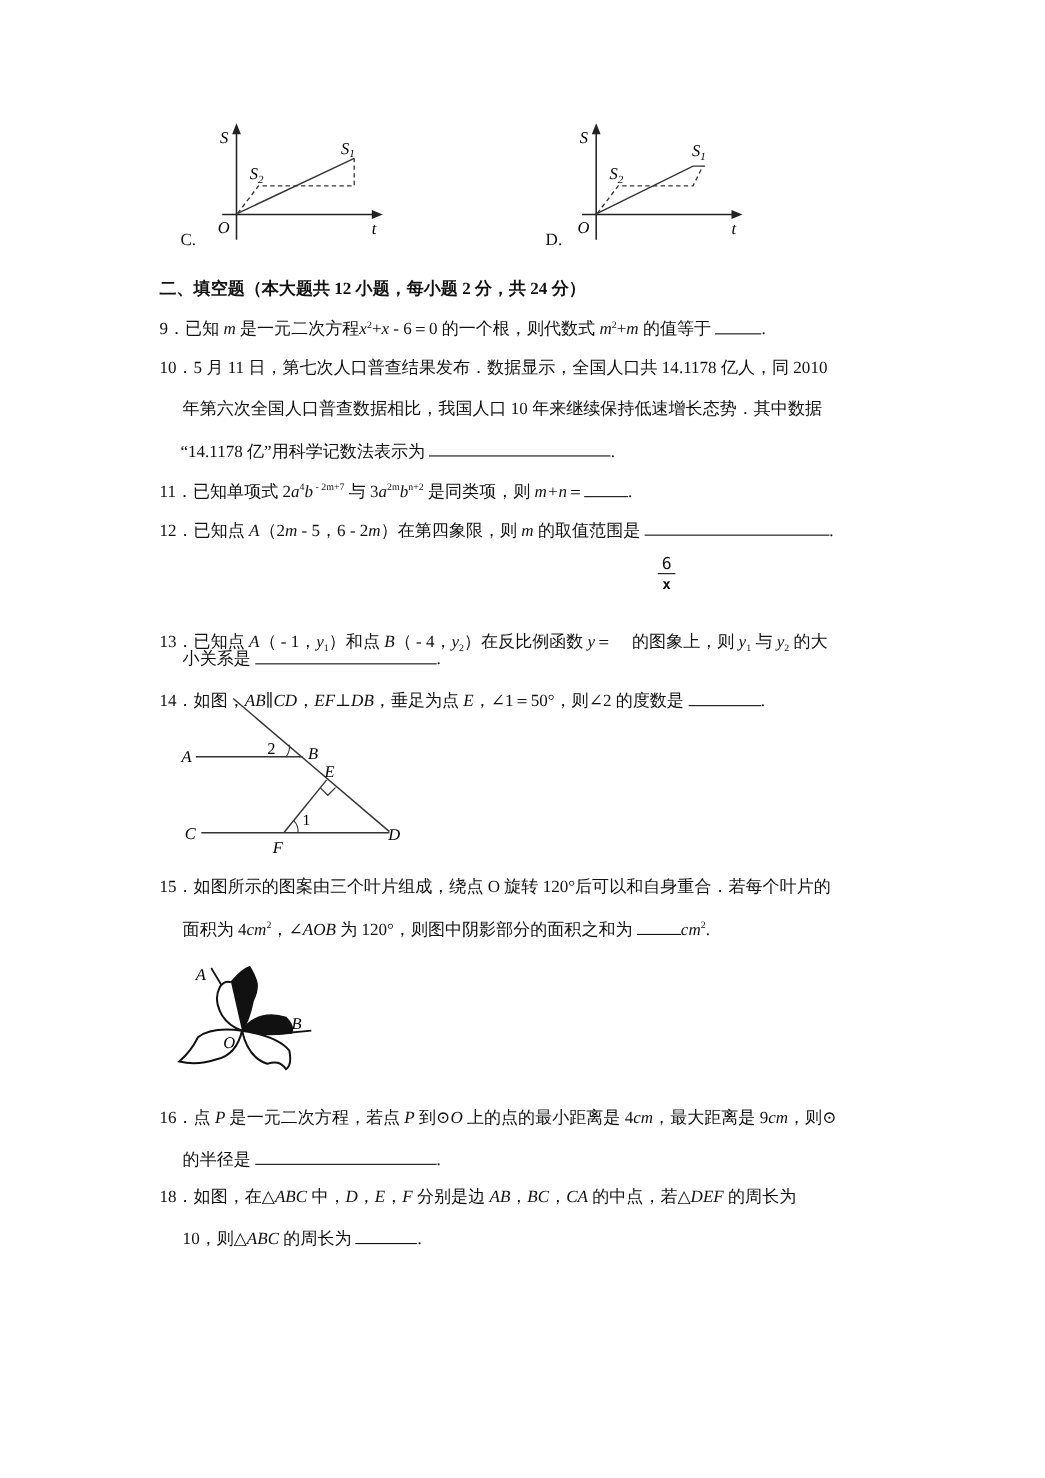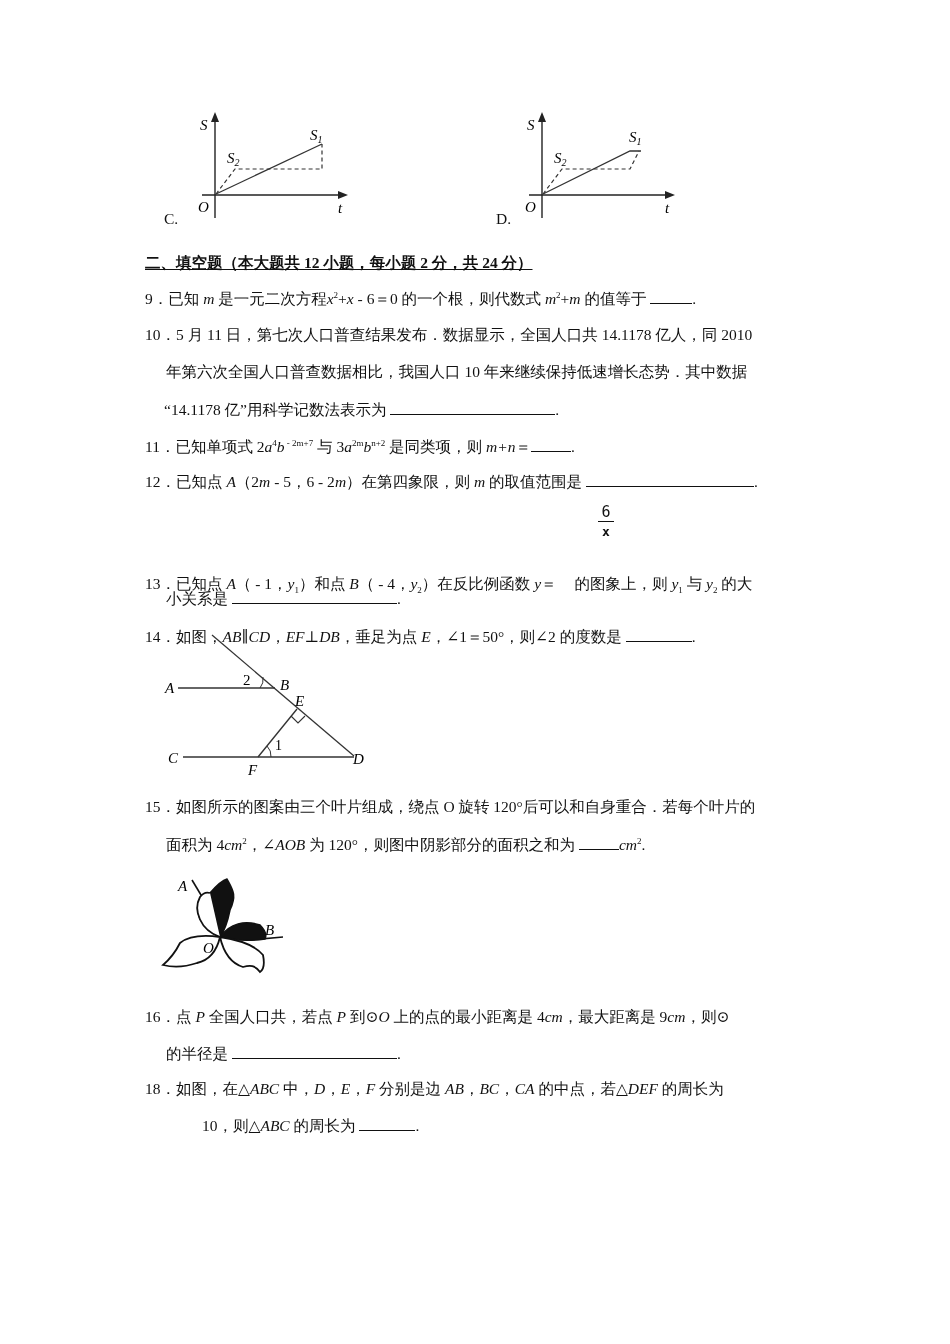--- a/index.html
+++ b/index.html
@@ -45,21 +45,21 @@
     <polyline points="26,86 113,43 124,43" fill="none" stroke="#333" stroke-width="1.3"></polyline>
     <polyline points="26,86 45,61 113,61 122,43" fill="none" stroke="#333" stroke-width="1.2" stroke-dasharray="4,3"></polyline>
     <text x="10" y="22" font-size="15">S</text>
     <text x="8" y="104" font-size="15">O</text>
     <text x="148" y="105" font-size="15">t</text>
     <text x="112" y="34" font-size="15">S<tspan font-size="10" dy="3">1</tspan></text>
     <text x="37" y="55" font-size="15">S<tspan font-size="10" dy="3">2</tspan></text>
   </svg>
 </div>
 
-<div class="line bold" style="left:145px;top:253px;text-decoration:underline;">二、填空题（本大题共 12 小题，每小题 2 分，共 24 分）</div>
+<div class="line bold" style="left:145px;top:253px;">二、填空题（本大题共 12 小题，每小题 2 分，共 24 分）</div>
 
 <div class="line" style="left:145px;top:289px;">
   <span>9．</span><span>已知</span> <i class="v">m</i> <span>是一元二次方程</span><i class="v">x</i><sup>2</sup><span>+</span><i class="v">x</i><span> - 6＝0 的一个根，则代数式 </span><i class="v">m</i><sup>2</sup><span>+</span><i class="v">m</i><span> 的值等于 </span><span class="blank" style="width:42px;"></span><span>.</span>
 </div>
 
 <div class="line" style="left:145px;top:325px;">
   <span>10．</span><span>5 月 11 日，第七次人口普查结果发布．数据显示，全国人口共 14.1178 亿人，同 2010</span>
 </div>
 <div class="line" style="left:166px;top:362px;">年第六次全国人口普查数据相比，我国人口 10 年来继续保持低速增长态势．其中数据</div>
 <div class="line" style="left:164px;top:400px;">
@@ -124,24 +124,24 @@
   <path d="M 65 72 C 75 58, 90 55, 105 60 C 110 65, 112 70, 110 74 C 95 76, 80 76, 65 72 Z" fill="#111" stroke="#111" stroke-width="1.5"></path>
   <path d="M 65 72 C 85 75, 100 80, 108 90 C 110 100, 108 105, 105 107 C 100 100, 95 100, 88 102 C 75 98, 68 85, 65 72 Z" fill="#fff" stroke="#111" stroke-width="1.8"></path>
 
   <path d="M 65 72 C 50 70, 35 70, 25 78 C 20 88, 15 94, 8 100 C 20 103, 30 102, 42 98 C 55 95, 62 85, 65 72 Z" fill="#fff" stroke="#111" stroke-width="1.8"></path>
   <text x="23" y="26" font-size="15">A</text>
   <text x="110" y="70" font-size="15">B</text>
   <text x="48" y="88" font-size="15">O</text>
 </svg>
 
 <div class="line" style="left:145px;top:1007px;">
-  <span>16．</span><span>点 </span><i class="v">P</i><span> 全国人口共，若点 </span><i class="v">P</i><span> 到⊙</span><i class="v">O</i><span> 上的点的最小距离是 4</span><i class="v">cm</i><span>，最大距离是 9</span><i class="v">cm</i><span>，则⊙</span>
+  <span>16．</span><span>点 </span><i class="v">P</i><span> 是一元二次方程，若点 </span><i class="v">P</i><span> 到⊙</span><i class="v">O</i><span> 上的点的最小距离是 4</span><i class="v">cm</i><span>，最大距离是 9</span><i class="v">cm</i><span>，则⊙</span>
 </div>
 <div class="line" style="left:166px;top:1044px;">
   <span>的半径是 </span><span class="blank" style="width:165px;"></span><span>.</span>
 </div>
 
 <div class="line" style="left:145px;top:1079px;">
   <span>18．</span><span>如图，在△</span><i class="v">ABC</i><span> 中，</span><i class="v">D</i><span>，</span><i class="v">E</i><span>，</span><i class="v">F</i><span> 分别是边 </span><i class="v">AB</i><span>，</span><i class="v">BC</i><span>，</span><i class="v">CA</i><span> 的中点，若△</span><i class="v">DEF</i><span> 的周长为</span>
 </div>
-<div class="line" style="left:166px;top:1116px;margin-left:36px;">
+<div class="line" style="left:166px;top:1116px;">
   <span>10，则△</span><i class="v">ABC</i><span> 的周长为 </span><span class="blank" style="width:56px;"></span><span>.</span>
 </div>
 
 </body></html>

